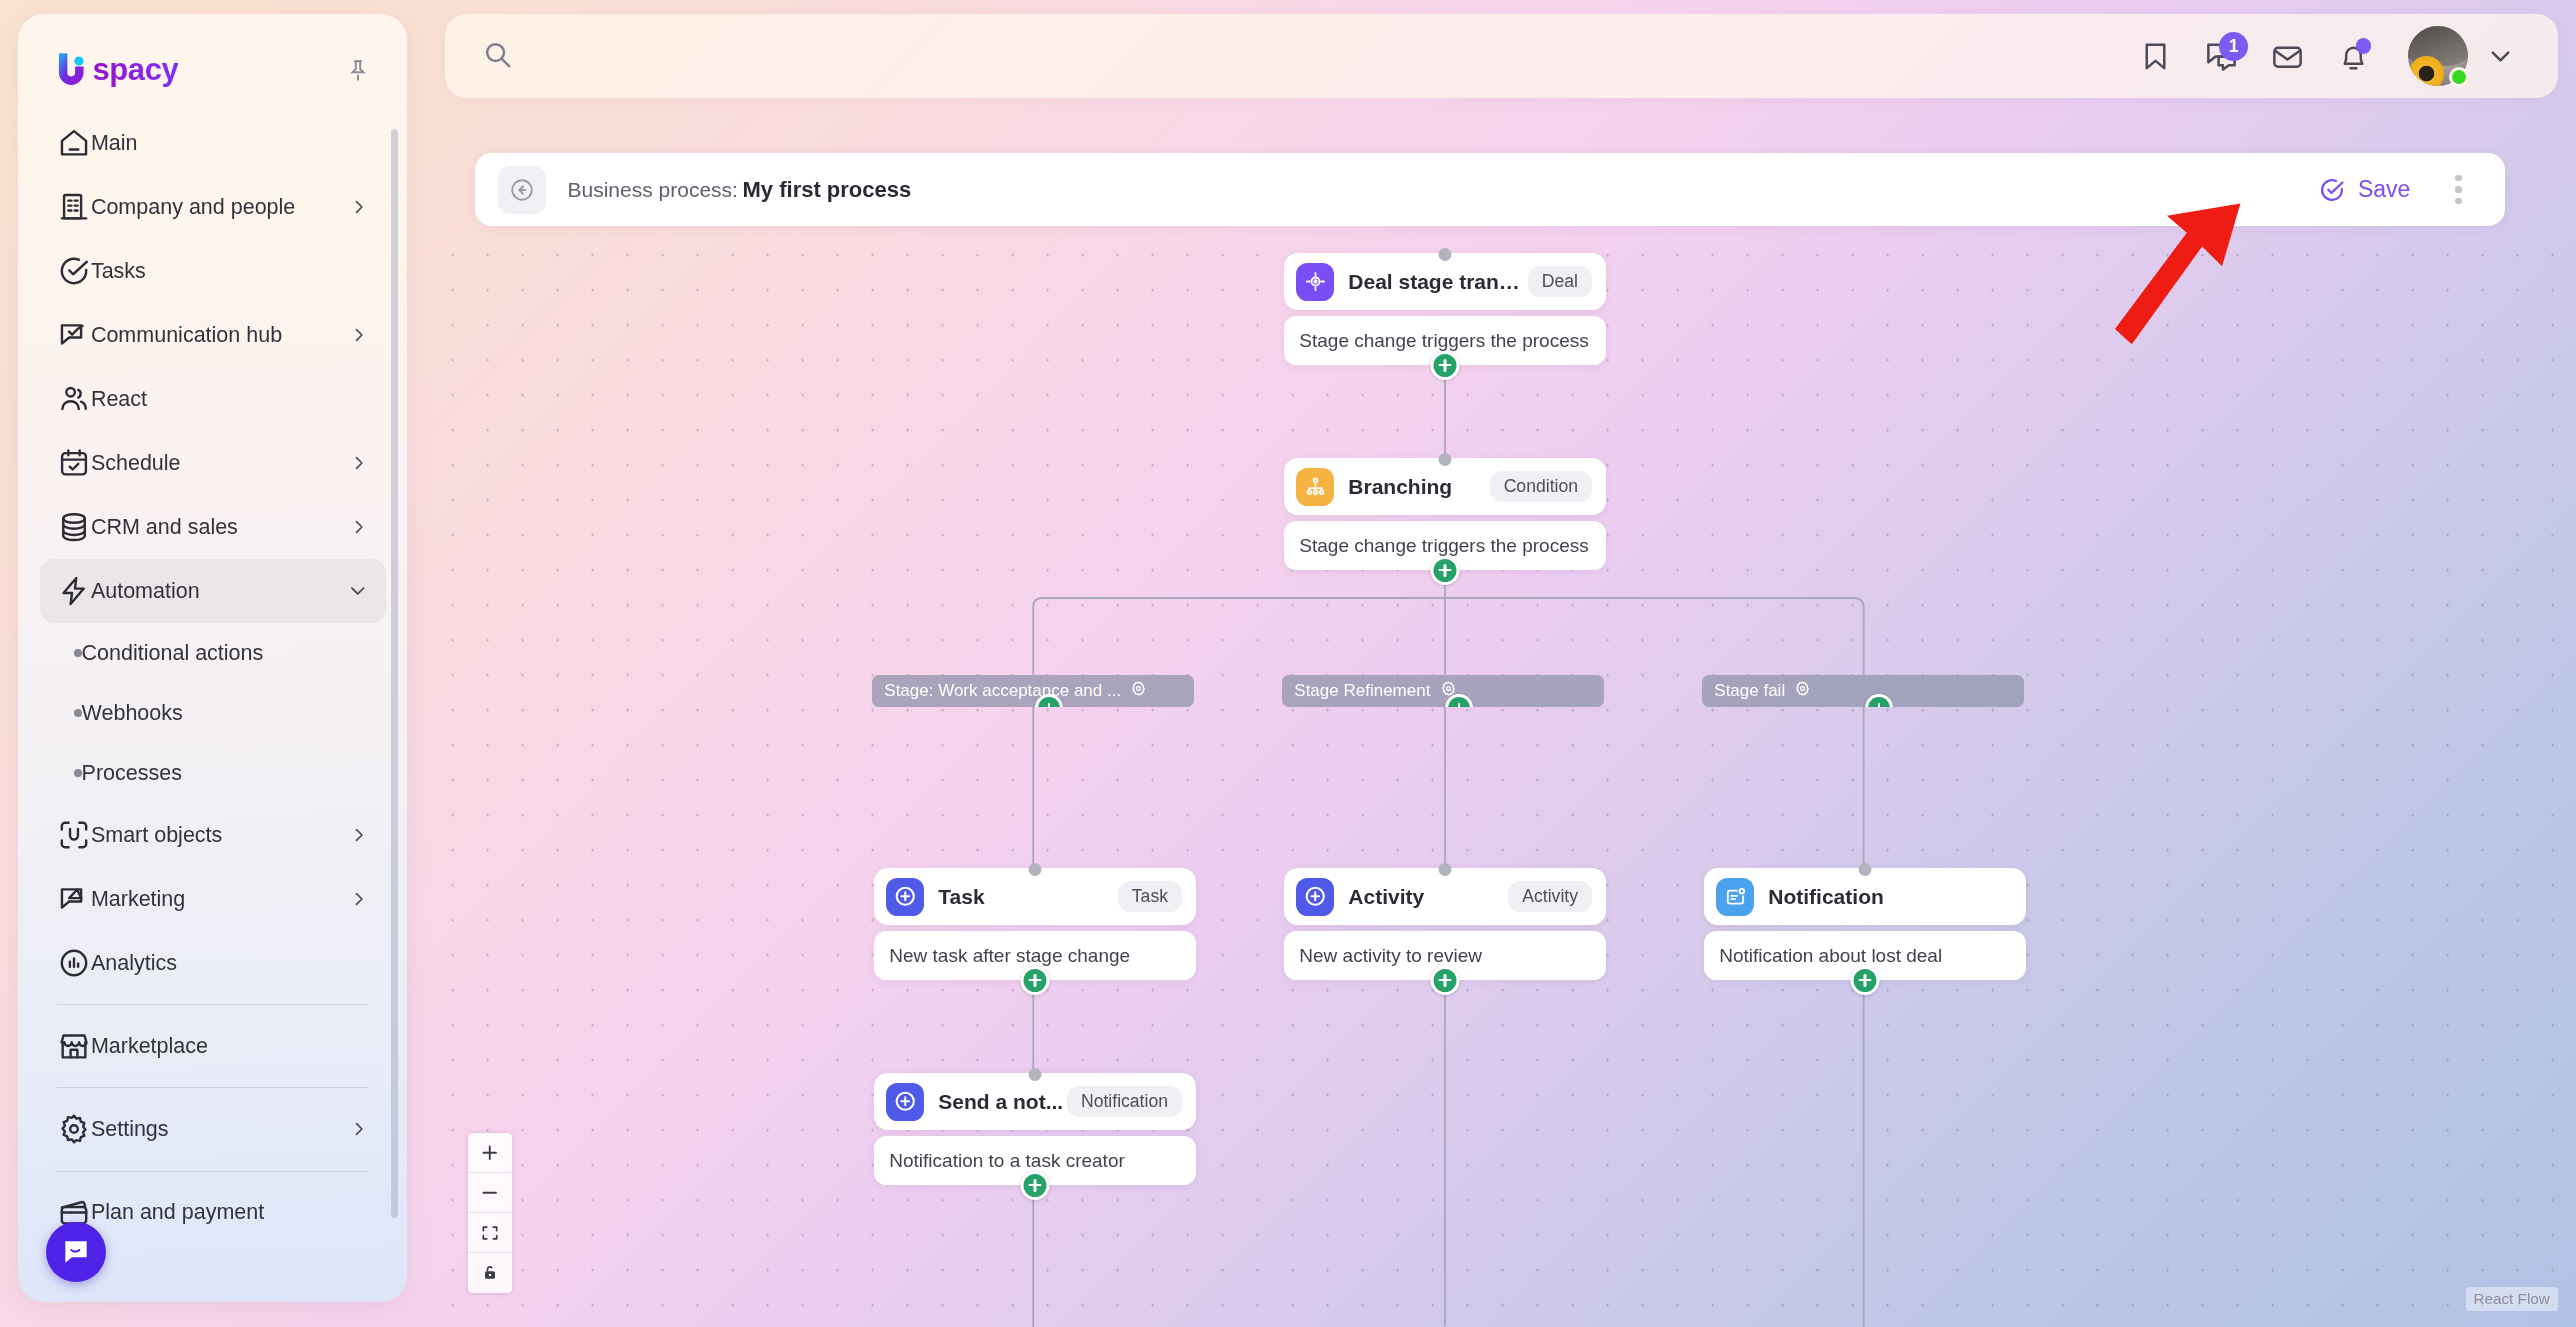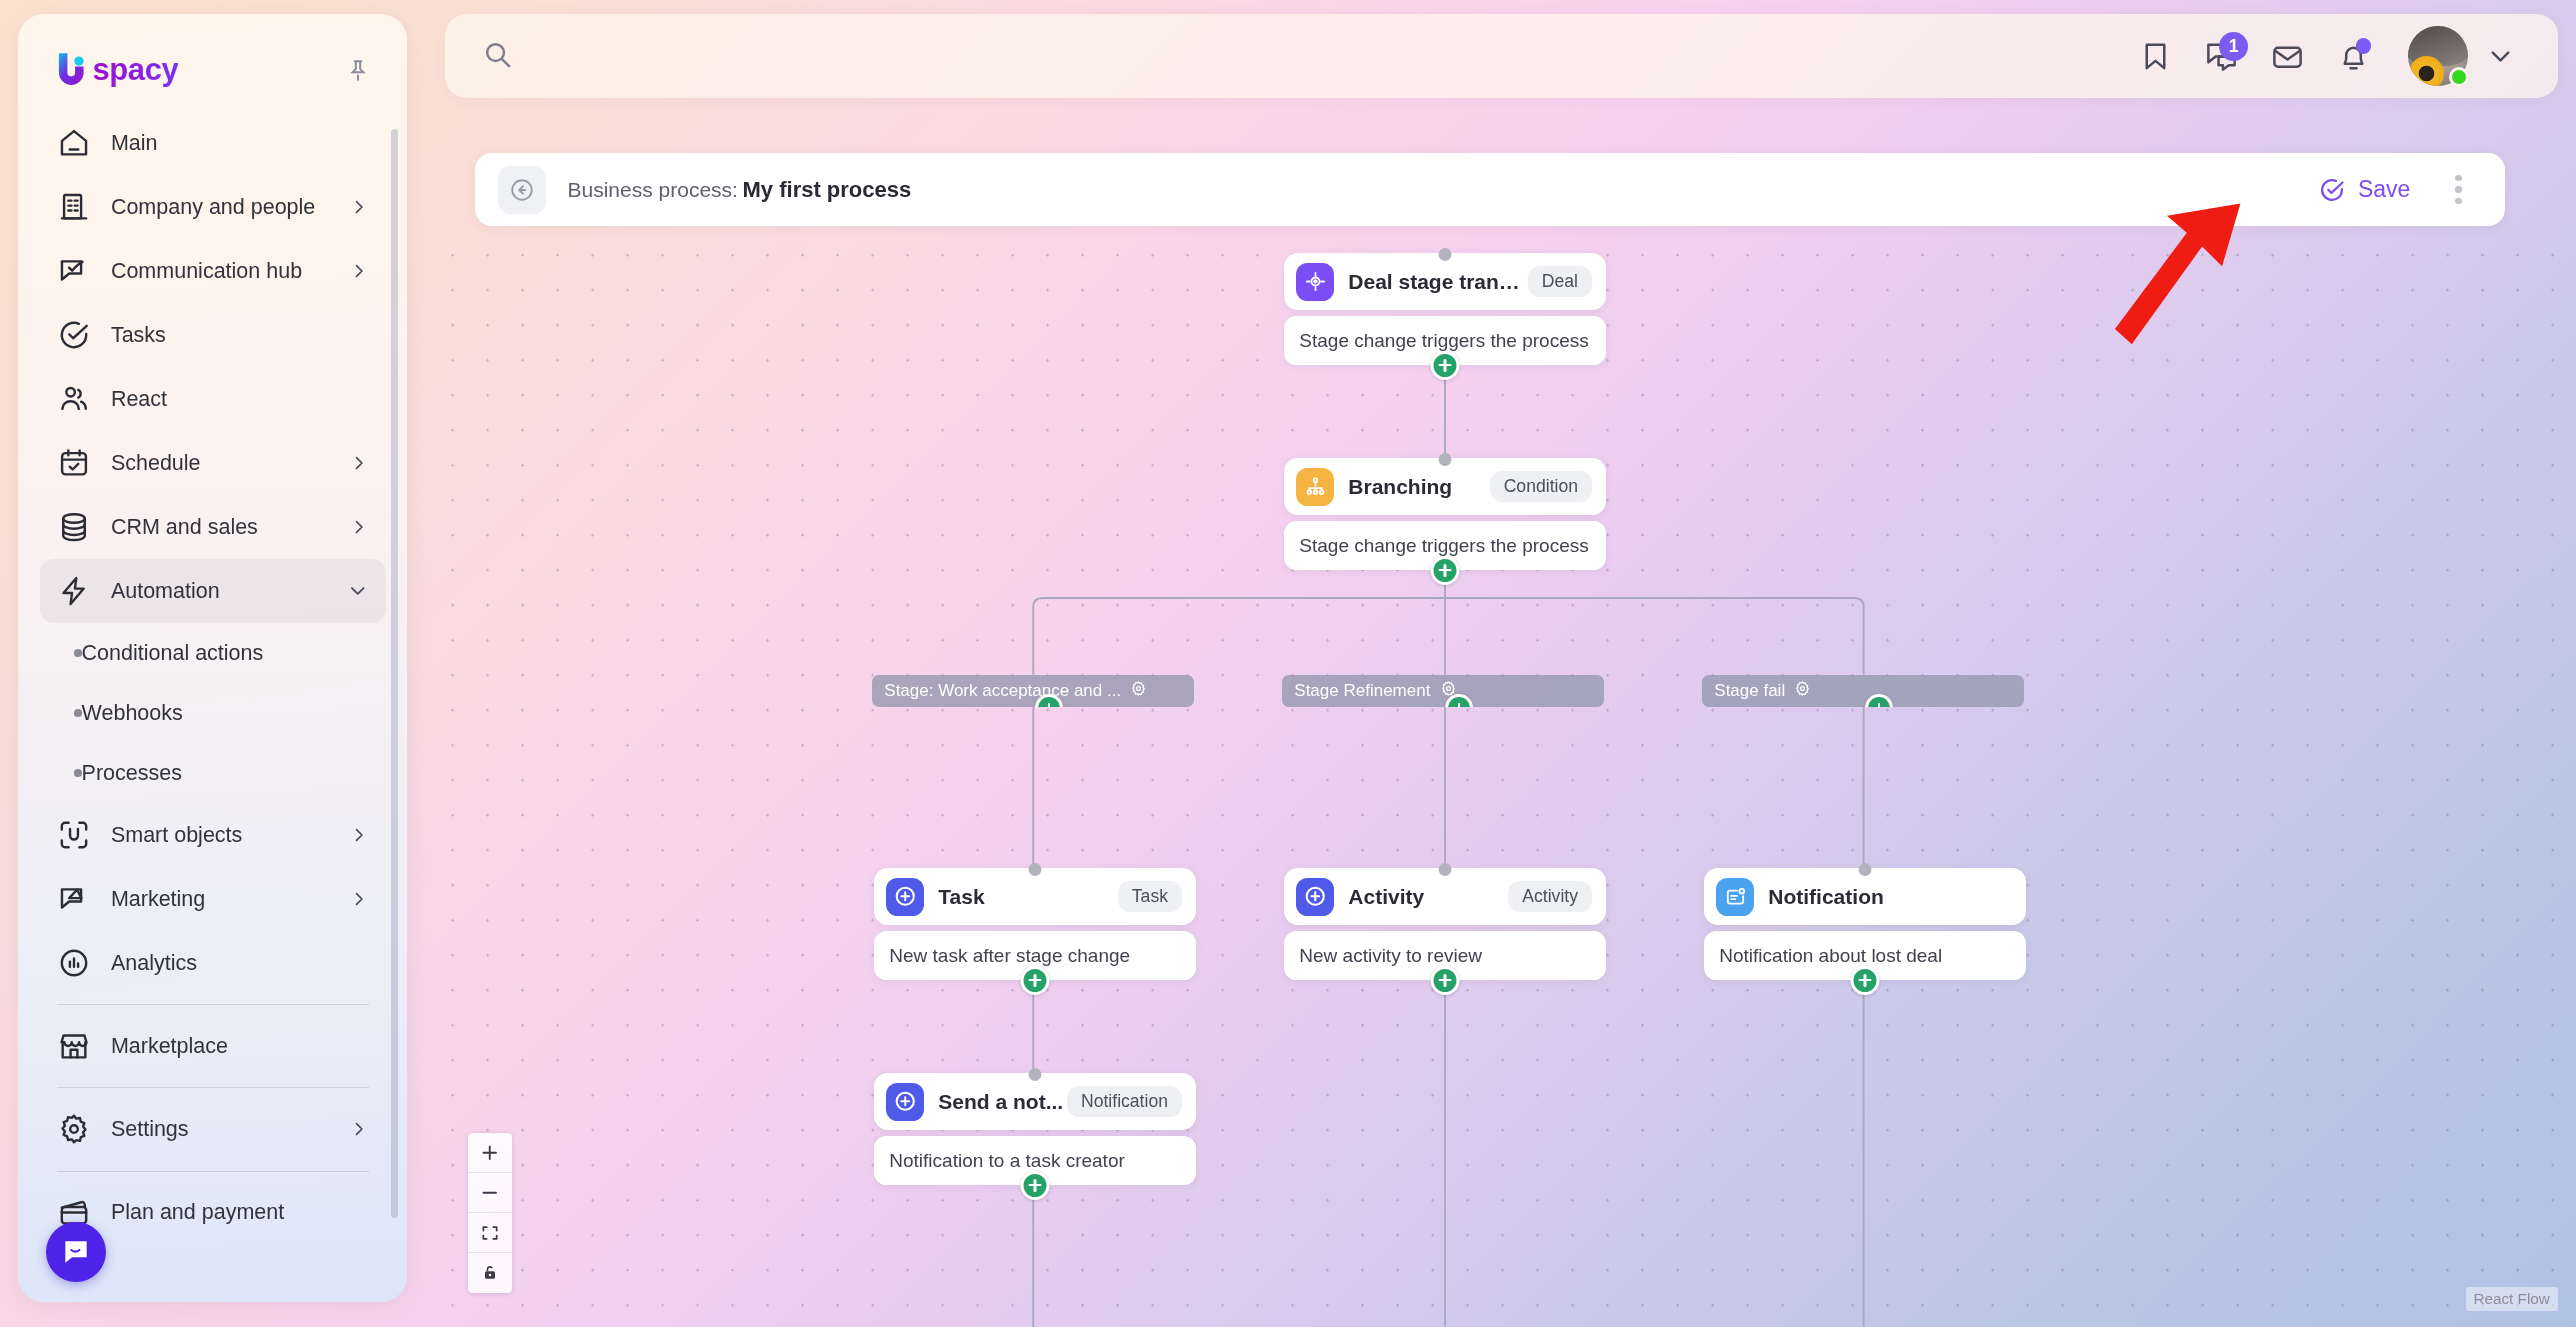--- a/index.html
+++ b/index.html
@@ -51,21 +51,21 @@
   .logo-u { position: relative; width: 34px; height: 37px; }
   .logo-text {
     font-size: 31px; font-weight: 700; letter-spacing: -0.4px;
     background: linear-gradient(90deg,#9b12c9,#7b2ff7);
     -webkit-background-clip: text; background-clip: text; color: transparent;
   }
   .pin-btn { width:31px; height:31px; display:flex; align-items:center; justify-content:center; cursor:pointer; }
 
   #nav { padding: 23px 21.5px 0 21.5px; }
   .nav-item {
-    display:flex; align-items:center; gap: 20px;
+    display:flex; align-items:center; 
     height: 64px; padding: 0 17px;
     border-radius: 14px; cursor: pointer;
     color: #30303a;
     position: relative;
   }
   .nav-item.active { background: rgba(120,110,130,0.09); }
   .nav-item .ico { width:34px; height:34px; flex:0 0 34px; display:flex; align-items:center; justify-content:center; }
   .nav-item .lbl { font-size: 21.5px; color: #32323c; white-space:nowrap; }
   .nav-item .chev { margin-left:auto; display:flex; align-items:center; }
   .sub-item {
@@ -317,39 +317,39 @@
           <span class="lbl">Company and people</span>
           <span class="chev">
             <svg width="20" height="20" viewBox="0 0 24 24" fill="none" stroke="#4a4a58" stroke-width="2" stroke-linecap="round" stroke-linejoin="round">
               <path d="M9 5.5l6.5 6.5L9 18.5"></path>
             </svg>
           </span>
         </div>
         <div class="nav-item">
           <span class="ico">
             <svg width="34" height="34" viewBox="0 0 24 24" fill="none" stroke="#2c2c36" stroke-width="1.7" stroke-linecap="round" stroke-linejoin="round">
+              <path d="M20.6 11.3V12a8.6 8.6 0 1 1-5.1-7.85"></path>
+              <path d="M8.7 11.6l2.7 2.7L21 5.5"></path>
+            </svg>
+          </span>
+          <span class="lbl">Tasks</span>
+        </div>
+        <div class="nav-item">
+          <span class="ico">
+            <svg width="34" height="34" viewBox="0 0 24 24" fill="none" stroke="#2c2c36" stroke-width="1.7" stroke-linecap="round" stroke-linejoin="round">
               <path d="M3.5 5.2h13.5v8.6H8.6L3.5 18z"></path>
               <path d="M8.5 9.6l2.2 2.2c2.6-3.2 4.4-5 7.3-6.3"></path>
             </svg>
           </span>
           <span class="lbl">Communication hub</span>
           <span class="chev">
             <svg width="20" height="20" viewBox="0 0 24 24" fill="none" stroke="#4a4a58" stroke-width="2" stroke-linecap="round" stroke-linejoin="round">
               <path d="M9 5.5l6.5 6.5L9 18.5"></path>
             </svg>
           </span>
-        </div>
-        <div class="nav-item">
-          <span class="ico">
-            <svg width="34" height="34" viewBox="0 0 24 24" fill="none" stroke="#2c2c36" stroke-width="1.7" stroke-linecap="round" stroke-linejoin="round">
-              <path d="M20.6 11.3V12a8.6 8.6 0 1 1-5.1-7.85"></path>
-              <path d="M8.7 11.6l2.7 2.7L21 5.5"></path>
-            </svg>
-          </span>
-          <span class="lbl">Tasks</span>
         </div>
         <div class="nav-item">
           <span class="ico">
             <svg width="34" height="34" viewBox="0 0 24 24" fill="none" stroke="#2c2c36" stroke-width="1.7" stroke-linecap="round" stroke-linejoin="round">
               <circle cx="9.6" cy="7.2" r="3"></circle>
               <path d="M3.8 19c0-3.2 2.6-5.4 5.8-5.4s5.8 2.2 5.8 5.4"></path>
               <path d="M15 5.6a3 3 0 0 1 0 5.4M17 13.9c2 .8 3.3 2.6 3.3 5"></path>
             </svg>
           </span>
           <span class="lbl">React</span>

